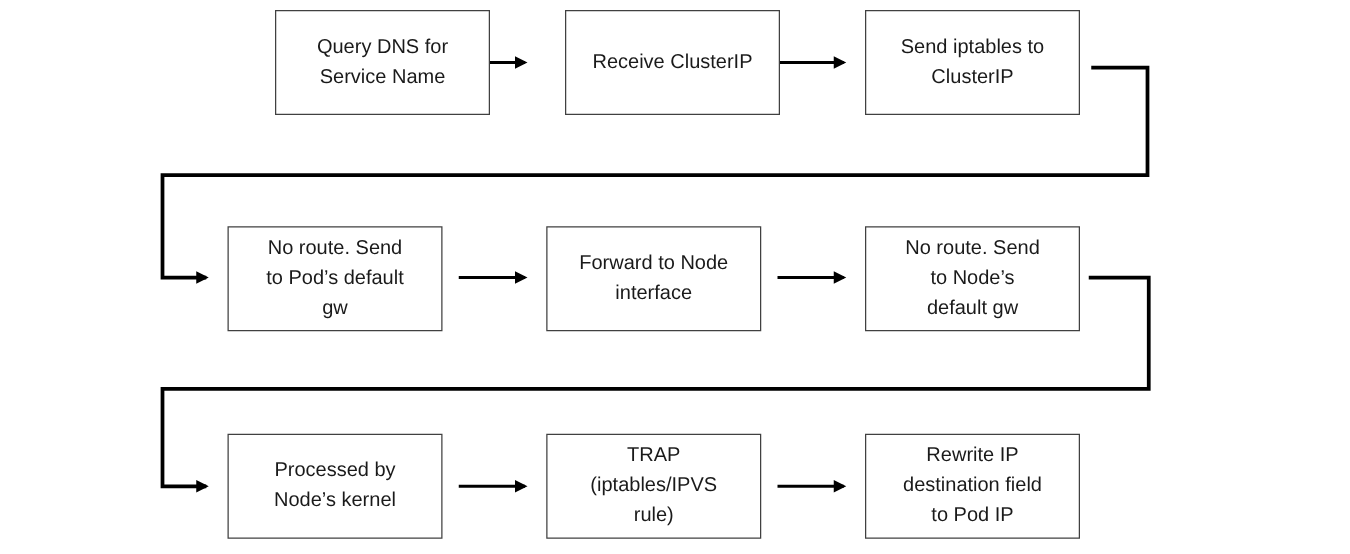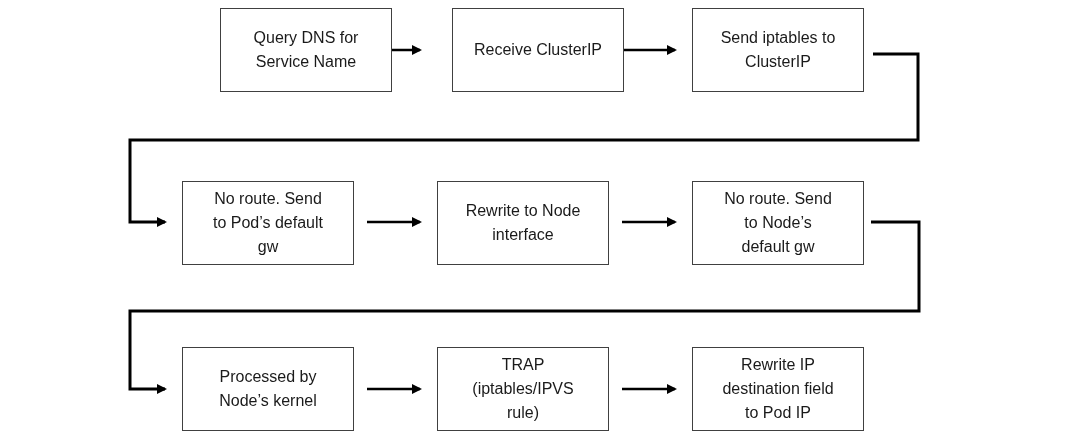--- a/index.html
+++ b/index.html
@@ -87,21 +87,21 @@
 
   <div class="fbox b1">Query DNS for
 Service Name</div>
   <div class="fbox b2">Receive ClusterIP</div>
   <div class="fbox b3">Send iptables to
 ClusterIP</div>
 
   <div class="fbox b4">No route. Send
 to Pod’s default
 gw</div>
-  <div class="fbox b5">Rewrite to Node
+  <div class="fbox b5">Forward to Node
 interface</div>
   <div class="fbox b6">No route. Send
 to Node’s
 default gw</div>
 
   <div class="fbox b7">Processed by
 Node’s kernel</div>
   <div class="fbox b9">Rewrite IP
 destination field
 to Pod IP</div>

